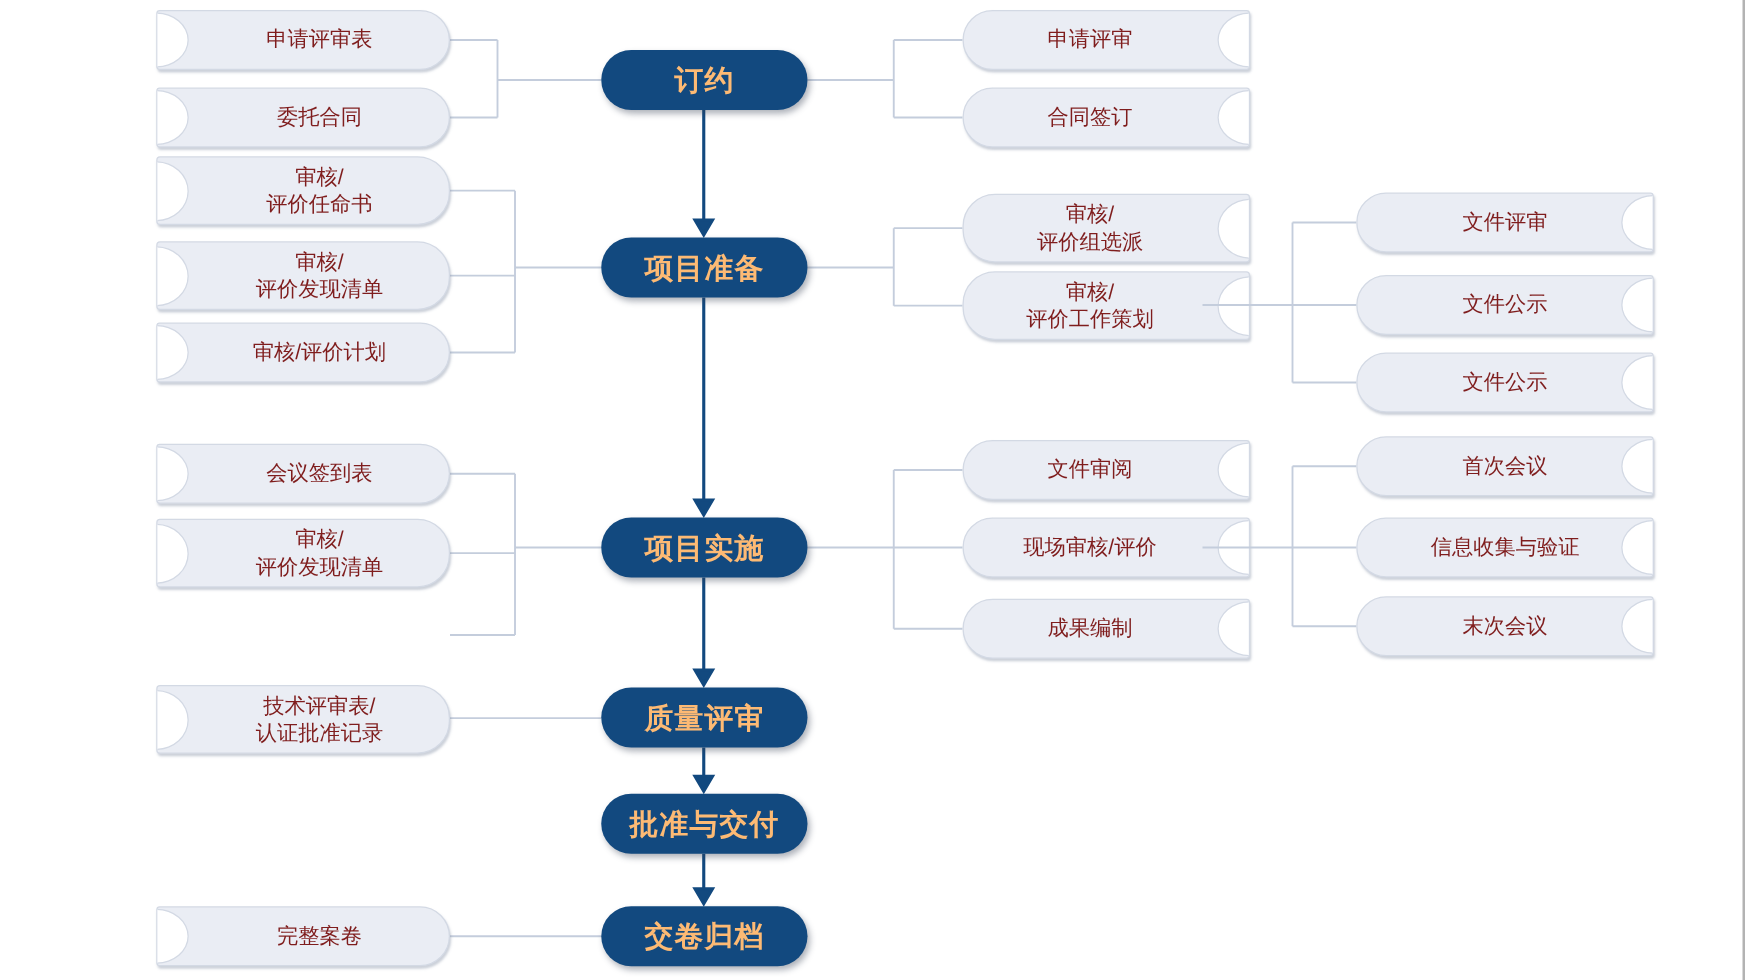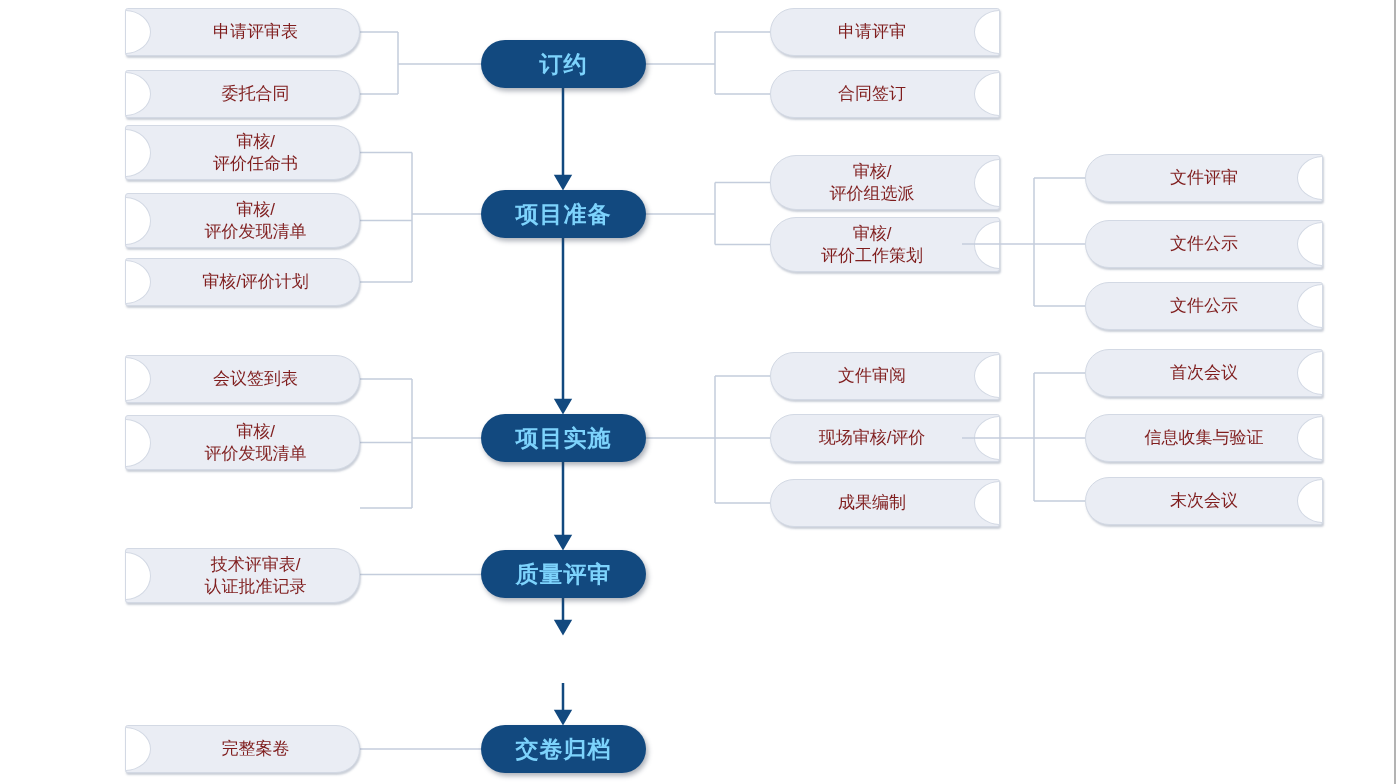--- a/index.html
+++ b/index.html
@@ -11,21 +11,21 @@
   svg.wires-top{position:absolute;left:0;top:0;z-index:2;pointer-events:none;}
 
   
   .stage{
     position:absolute;left:481px;width:165px;height:48px;z-index:1;
     background:#12497F;border-radius:24px;
     display:flex;align-items:center;justify-content:center;
     box-shadow:2px 3px 5px rgba(50,60,80,.40);
   }
   .stage .lbl{
-    color:#7dd3fc;font-size:23px;font-weight:bold;letter-spacing:1px;white-space:nowrap;
+    color:#fdba74;font-size:23px;font-weight:bold;letter-spacing:1px;white-space:nowrap;
   }
 
   
   .pill{
     position:absolute;height:48px;z-index:1;
     background:#EAEDF4;border:1px solid #D3D9E4;box-sizing:border-box;
     display:flex;align-items:center;justify-content:center;
     overflow:hidden;
     box-shadow:1px 2px 2px rgba(140,150,170,.45);
   }
@@ -95,20 +95,23 @@
       <span class="lbl">订约</span>
     </div>
   <div class="stage" style="top:190px">
       <span class="lbl">项目准备</span>
     </div>
   <div class="stage" style="top:414px">
       <span class="lbl">项目实施</span>
     </div>
   <div class="stage" style="top:550px">
       <span class="lbl">质量评审</span>
+    </div>
+  <div class="stage" style="top:635px">
+      <span class="lbl">批准与交付</span>
     </div>
   <div class="stage" style="top:725px">
       <span class="lbl">交卷归档</span>
     </div>
 
   <div class="pill pl" style="top:8px">
       <span class="lbl">申请评审表</span>
     </div>
   <div class="pill pl" style="top:70px">
       <span class="lbl">委托合同</span>

